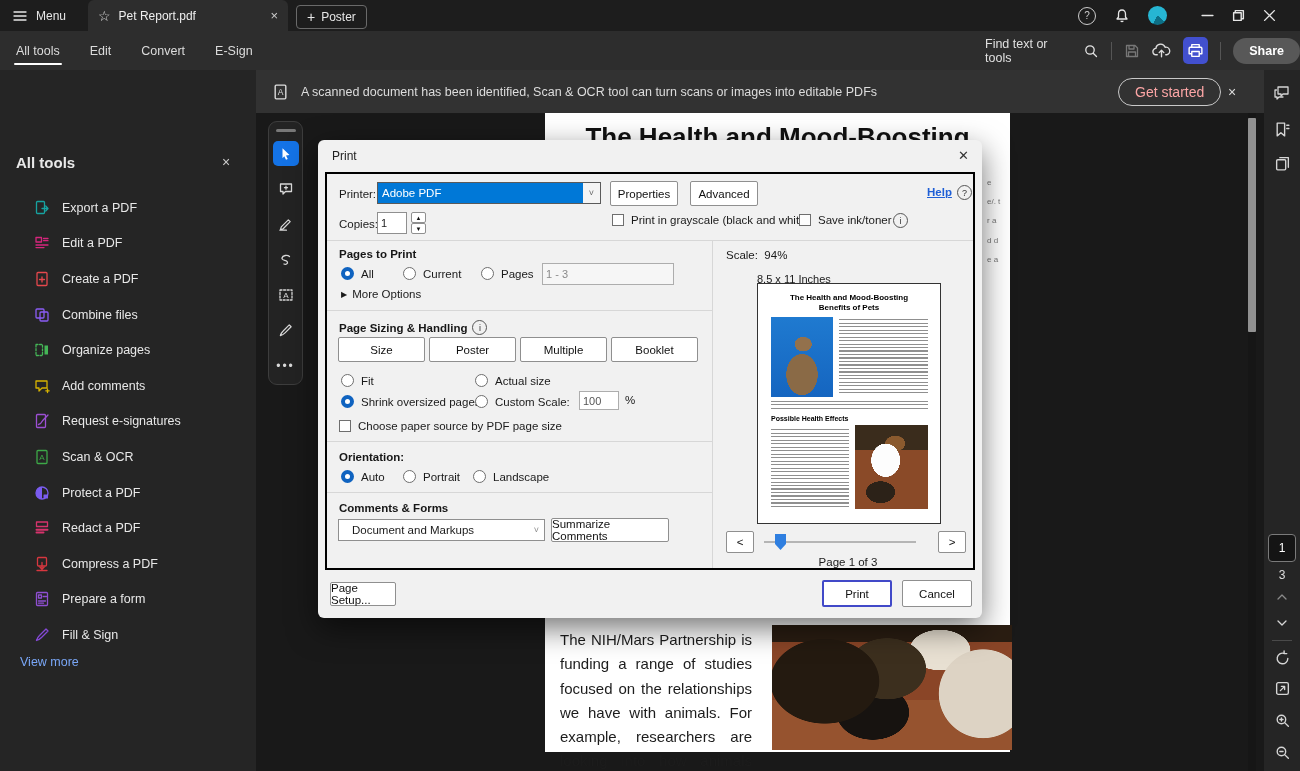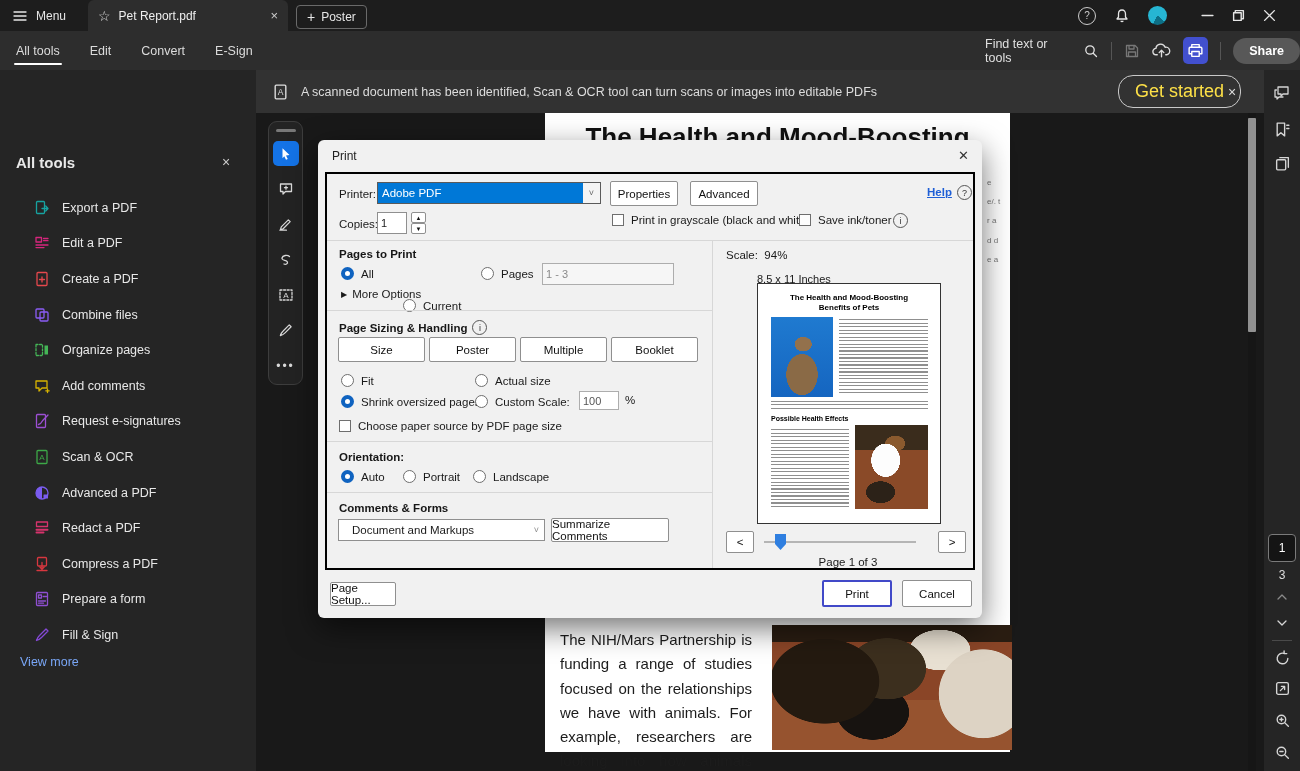--- a/index.html
+++ b/index.html
@@ -30,21 +30,21 @@
   .sb-title{left:16px;top:84px;font-size:15px;font-weight:bold;}
   .sb-close{left:222px;top:84px;color:#ccc;font-size:14px;}
   .sb-list{left:0;top:120px;width:256px;}
   .sb-item{height:35.6px;display:flex;align-items:center;padding-left:34px;gap:12px;font-size:12.5px;cursor:default;}
   .sb-item .tool-icon{width:16px;height:16px;flex:0 0 16px;}
   .view-more{left:20px;top:585px;color:#79a6f6;font-size:12.5px;}
 
   
   .main-bg{left:256px;top:70px;width:1008px;height:701px;background:#191919;}
   .banner{left:256px;top:70px;width:1008px;height:43px;background:#323232;display:flex;align-items:center;color:#ddd;}
-  .get-started{border:1.5px solid #c9c9c9;border-radius:15px;color:#fde047;font-size:18px;padding:5px 16px;}
+  .get-started{border:1.5px solid #c9c9c9;border-radius:15px;color:#fca5a5;font-size:14px;padding:5px 16px;}
 
   
   .page{left:545px;top:113px;width:465px;height:639px;background:#fff;}
   .doc-title{width:465px;text-align:center;font-weight:bold;color:#111;font-size:26px;top:9px;left:0;}
   .doc-par{left:15px;top:515px;width:192px;font-size:15px;line-height:1.62;text-align:justify;color:#1c1c1c;}
   .doc-photo{left:227px;top:512px;width:240px;height:125px;
      background:
        radial-gradient(ellipse 90px 70px at 22% 45%, #241a10 0 60%, transparent 61%),
        radial-gradient(ellipse 70px 55px at 48% 35%, #3c2f1e 0 55%, transparent 56%),
        radial-gradient(ellipse 60px 45px at 42% 70%, #171310 0 60%, transparent 61%),
@@ -335,21 +335,21 @@
         </div>
 
         <div class="sb-item">
           <span class="tool-icon" style="color: rgb(122, 92, 240);">
             <svg width="16" height="16" viewBox="0 0 16 16" fill="none" stroke="currentColor" stroke-width="1.3" stroke-linecap="round" stroke-linejoin="round">
               <path d="M8 2a6 6 0 1 0 0 12z" fill="currentColor" stroke="none"></path>
               <circle cx="8" cy="8" r="6"></circle>
               <rect x="9.5" y="9.5" width="4.5" height="4" rx="0.5" fill="currentColor" stroke="none"></rect>
             </svg>
           </span>
-          <span>Advanced a PDF</span>
+          <span>Protect a PDF</span>
         </div>
 
         <div class="sb-item">
           <span class="tool-icon" style="color: rgb(214, 51, 108);">
             <svg width="16" height="16" viewBox="0 0 16 16" fill="none" stroke="currentColor" stroke-width="1.3" stroke-linecap="round" stroke-linejoin="round">
               <rect x="2.5" y="2" width="11" height="4.5"></rect>
               <path d="M2.5 9.8h11M2.5 12.5h7" stroke-width="2"></path>
             </svg>
           </span>
           <span>Redact a PDF</span>
@@ -484,21 +484,21 @@
       <div class="abs info" style="left:566px;top:39px;">i</div>
 
       <div class="abs hline" style="left:0;top:66px;width:646px;"></div>
       <div class="abs" style="left:385px;top:66px;width:1px;height:328px;background:#d7d7d7;"></div>
 
       <div class="abs sec-title" style="left:12px;top:74px;">Pages to Print</div>
       <div class="abs row" style="left:14px;top:93px;">
         <span class="radio sel"></span>
         <span>All</span>
       </div>
-      <div class="abs row" style="left:76px;top:93px;margin-top:32px;">
+      <div class="abs row" style="left:76px;top:93px;">
         <span class="radio"></span>
         <span>Current</span>
       </div>
       <div class="abs row" style="left:154px;top:93px;">
         <span class="radio"></span>
         <span>Pages</span>
       </div>
       <div class="abs field" style="left:215px;top:89px;width:132px;height:22px;background:#f6f6f6;color:#8a8a8a;border-color:#adadad;">1 - 3</div>
       <div class="abs row" style="left:14px;top:114px;gap:5px;">
         <span style="font-size:8px;">▶</span>

